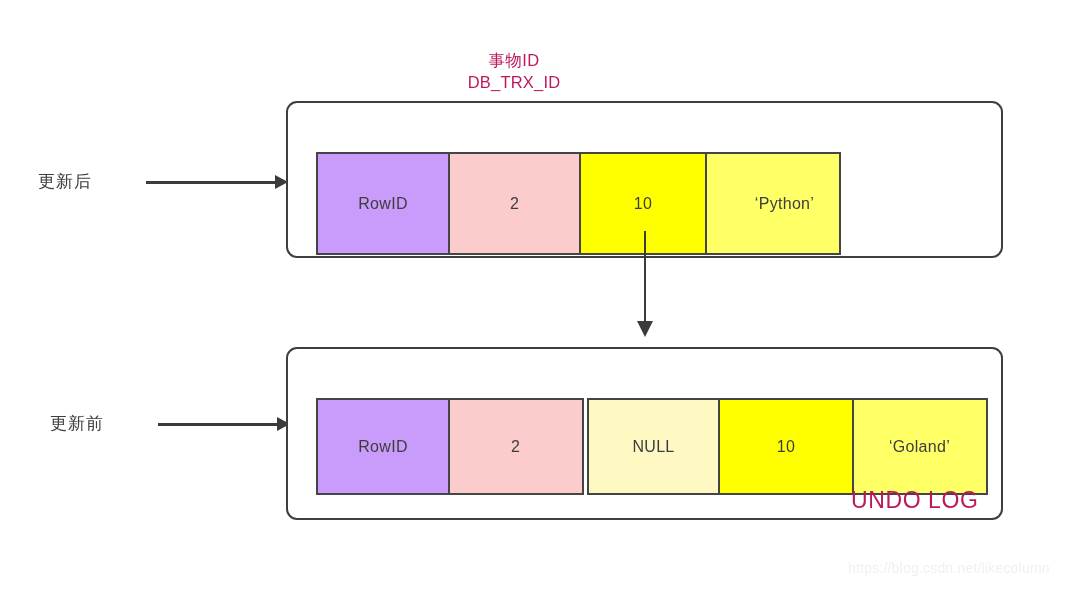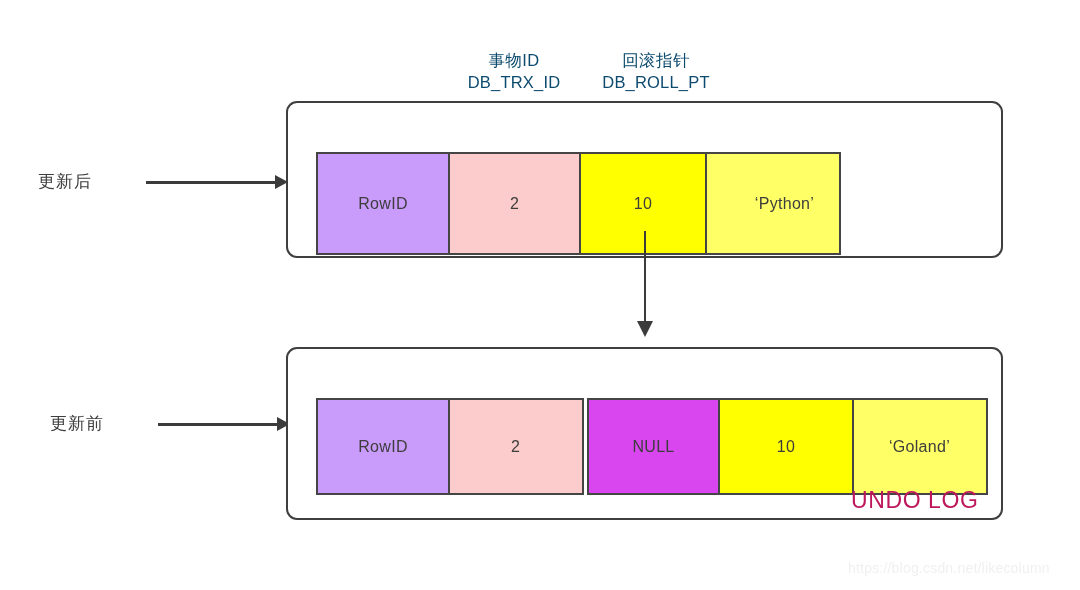--- a/index.html
+++ b/index.html
@@ -20,21 +20,21 @@
     position: absolute;
     inset: 0;
   }
 
   
   .col-header {
     position: absolute;
     text-align: center;
     line-height: 1.32;
     font-size: 16.5px;
-    color: #0c4a6e;
+    color: #be185d;
     white-space: nowrap;
   }
   .col-header .cn {
     display: block;
     font-size: 16.5px;
     letter-spacing: 0.4px;
   }
   .col-header .en {
     display: block;
     font-size: 16.5px;
@@ -182,24 +182,20 @@
 </head>
 <body>
 
 <div class="canvas">
 
   <div class="col-header" id="hdr-trx">
     <span class="cn">事物ID</span>
     <span class="en">DB_TRX_ID</span>
   </div>
 
-  <div class="col-header" id="hdr-roll">
-    <span class="cn">回滚指针</span>
-    <span class="en">DB_ROLL_PT</span>
-  </div>
 
   <div class="row-label" id="label-after">更新后</div>
   <div class="row-label" id="label-before">更新前</div>
 
   <div class="side-arrow" id="arrow-after">
     <div class="shaft"></div>
     <div class="head"></div>
   </div>
   <div class="side-arrow" id="arrow-before">
     <div class="shaft"></div>
@@ -218,21 +214,21 @@
   <div id="connector">
     <div class="shaft"></div>
     <div class="head"></div>
   </div>
 
   <div class="record-box" id="box-before"></div>
 
   <div class="cell-row" id="row-before">
     <div class="cell c0" style="background:#C99BFA;">RowID</div>
     <div class="cell c1" style="background:#FCCBCB;">2</div>
-    <div class="cell c2 detached" style="background:#d946ef;">NULL</div>
+    <div class="cell c2 detached" style="background:#fef9c3;">NULL</div>
     <div class="cell c3" style="background:#FFFF00;">10</div>
     <div class="cell c4" style="background:#FFFF66;">‘Goland’</div>
   </div>
 
   <div id="undo-log-label">UNDO LOG</div>
 
   <div id="watermark">https://blog.csdn.net/likecolumn</div>
 
 </div>
 

